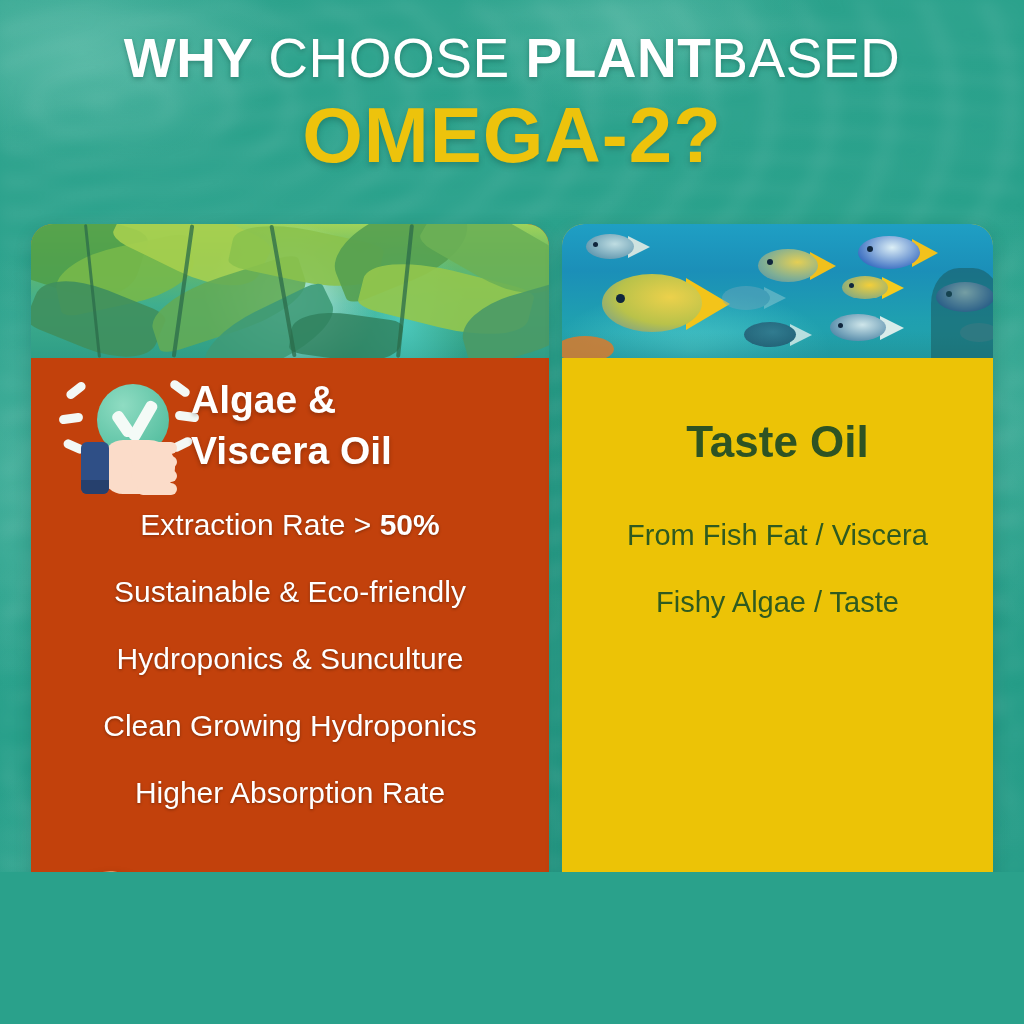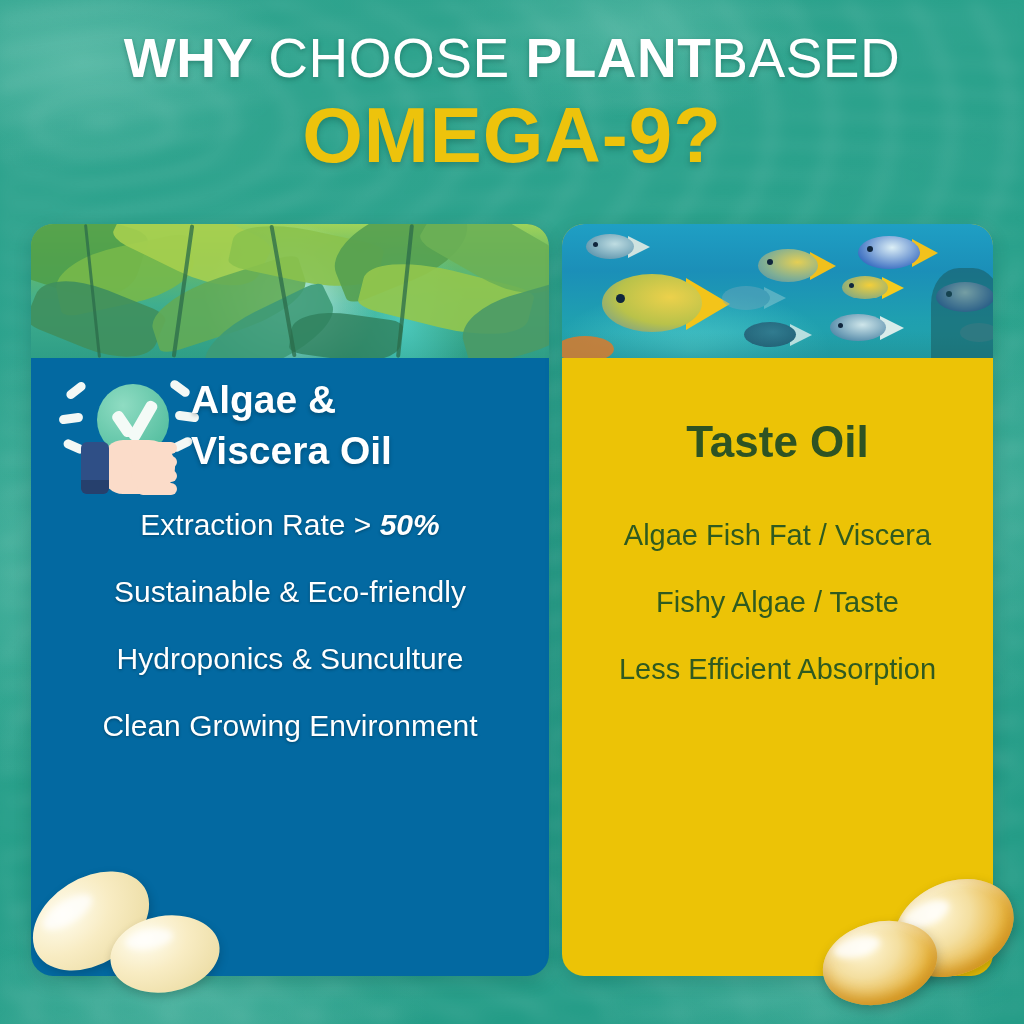--- a/index.html
+++ b/index.html
@@ -1,21 +1,21 @@
 <!DOCTYPE html>
 <html><head>
 <meta charset="utf-8">
 <style>
   html,body{margin:0;padding:0;}
   body{
     width:1024px;height:1024px;overflow:hidden;
     font-family:"Liberation Sans","DejaVu Sans",sans-serif;
     background:#2aa18b;
   }
-  .stage{position:relative;width:1024px;height:1024px;overflow:hidden;}
+  .stage{position:relative;width:1024px;height:872px;overflow:hidden;}
 
   
   .bg{position:absolute;inset:0;
     background:
       radial-gradient(ellipse 300px 160px at 8% 6%, rgba(180,235,220,.30), rgba(180,235,220,0) 70%),
       radial-gradient(ellipse 260px 130px at 62% 3%, rgba(190,240,225,.22), rgba(190,240,225,0) 70%),
       radial-gradient(ellipse 340px 150px at 18% 98%, rgba(170,230,215,.26), rgba(170,230,215,0) 72%),
       radial-gradient(ellipse 300px 140px at 78% 96%, rgba(170,230,215,.20), rgba(170,230,215,0) 72%),
       radial-gradient(ellipse 200px 320px at 1% 55%, rgba(160,225,210,.22), rgba(160,225,210,0) 70%),
       radial-gradient(ellipse 180px 300px at 99% 48%, rgba(160,225,210,.18), rgba(160,225,210,0) 70%),
@@ -38,21 +38,21 @@
   .h-line1 .n{font-weight:normal;}
   .h-line2{
     font-size:78px;line-height:86px;font-weight:bold;letter-spacing:1px;
     color:#edc30c;text-shadow:0 3px 6px rgba(0,60,50,.30);margin-top:4px;white-space:nowrap;
   }
 
   
   .cards{position:absolute;left:0;top:224px;width:1024px;height:752px;z-index:4;}
   .card{position:absolute;top:0;border-radius:22px;overflow:hidden;height:752px;
         box-shadow:0 6px 18px rgba(0,50,42,.18);}
-  .card-left{left:31px;width:518px;background:#0369a1;}
+  .card-left{left:31px;width:518px;background:#c2410c;}
   .card-right{left:562px;width:431px;background:#ecc306;}
 
   .photo{position:relative;width:100%;height:134px;overflow:hidden;}
 
   
   .kelp{position:absolute;inset:0;
     background:
       radial-gradient(ellipse 120px 110px at 50% 58%, rgba(205,250,250,.85), rgba(205,250,250,0) 72%),
       radial-gradient(ellipse 90px 130px at 72% 75%, rgba(90,225,225,.55), rgba(90,225,225,0) 72%),
       linear-gradient(180deg,#9fd35a 0%,#6fbb63 22%,#3fae8e 60%,#2f9e86 100%);}
@@ -97,21 +97,21 @@
     text-shadow:0 2px 4px rgba(0,0,0,.28);}
 
   .head-right{position:relative;height:116px;margin-top:26px;display:flex;align-items:center;justify-content:center;}
   .head-right .t{font-size:44px;font-weight:bold;color:#2e5323;}
 
   .list{position:relative;margin-top:18px;}
   .li{text-align:center;line-height:34px;}
   .list-left .li{color:#ffffff;font-size:30px;margin-bottom:33px;
     text-shadow:0 1px 3px rgba(0,0,0,.35);}
   .list-right .li{color:#2f5a20;font-size:29px;margin-bottom:33px;}
-  .li b{font-weight:bold;font-style:italic;}
+  .li b{font-weight:bold;}
 
   
   .caps{position:absolute;z-index:9;}
   .caps-left{left:14px;top:868px;width:250px;height:150px;}
   .caps-right{left:806px;top:878px;width:216px;height:146px;}
   .pill{position:absolute;border-radius:50%;}
   .pill.cream{
     background:radial-gradient(ellipse at 34% 26%,#fffdf0 0%,#f8ecc3 42%,#eedfa9 78%,#e2cf93 100%);
     box-shadow:0 4px 10px rgba(0,0,0,.18);}
   .pill.cream .gl{position:absolute;left:16%;top:14%;width:44%;height:26%;border-radius:50%;
@@ -127,21 +127,21 @@
 </head>
 <body>
 
 <div class="stage">
 
   <div class="bg"></div>
   <div class="caustic"></div>
 
   <div class="header">
     <div class="h-line1"><span class="b">WHY </span><span class="n">CHOOSE </span><span class="b">PLANT</span><span class="n">BASED</span></div>
-    <div class="h-line2">OMEGA-9?</div>
+    <div class="h-line2">OMEGA-2?</div>
   </div>
 
   <div class="cards">
 
     <div class="card card-left">
 
       <div class="photo">
         <div class="kelp">
           <div class="blade" style="left:-10px;top:-10px;width:120px;height:80px;background:#4f9e4a;transform:rotate(18deg);"></div>
           <div class="blade" style="left:24px;top:22px;width:140px;height:58px;background:#77b84a;transform:rotate(-12deg);"></div>
@@ -191,21 +191,22 @@
           <div class="head-title">
             <div>Algae &amp;</div>
             <div>Viscera Oil</div>
           </div>
         </div>
 
         <div class="list list-left">
           <div class="li"><span>Extraction Rate &gt; </span><b>50%</b></div>
           <div class="li">Sustainable &amp; Eco-friendly</div>
           <div class="li">Hydroponics &amp; Sunculture</div>
-          <div class="li">Clean Growing Environment</div>
+          <div class="li">Clean Growing Hydroponics</div>
+          <div class="li">Higher Absorption Rate</div>
         </div>
 
       </div>
     </div>
 
     <div class="card card-right">
 
       <div class="photo">
         <div class="ocean">
           <div class="seabed"></div>
@@ -270,23 +271,22 @@
         </div>
       </div>
 
       <div class="card-body">
 
         <div class="head-right">
           <div class="t">Taste Oil</div>
         </div>
 
         <div class="list list-right">
-          <div class="li">Algae Fish Fat / Viscera</div>
+          <div class="li">From Fish Fat / Viscera</div>
           <div class="li">Fishy Algae / Taste</div>
-          <div class="li">Less Efficient Absorption</div>
         </div>
 
       </div>
     </div>
   </div>
 
   <div class="caps caps-left">
     <div class="pill cream" style="left:14px;top:10px;width:126px;height:86px;transform:rotate(-32deg);">
         <span class="gl"></span>
       </div>

